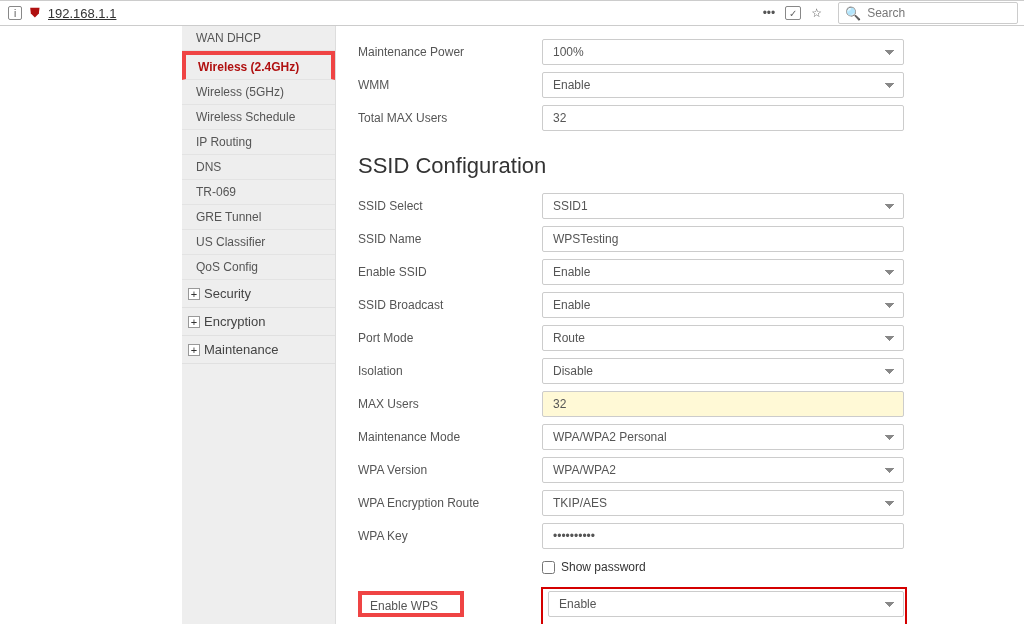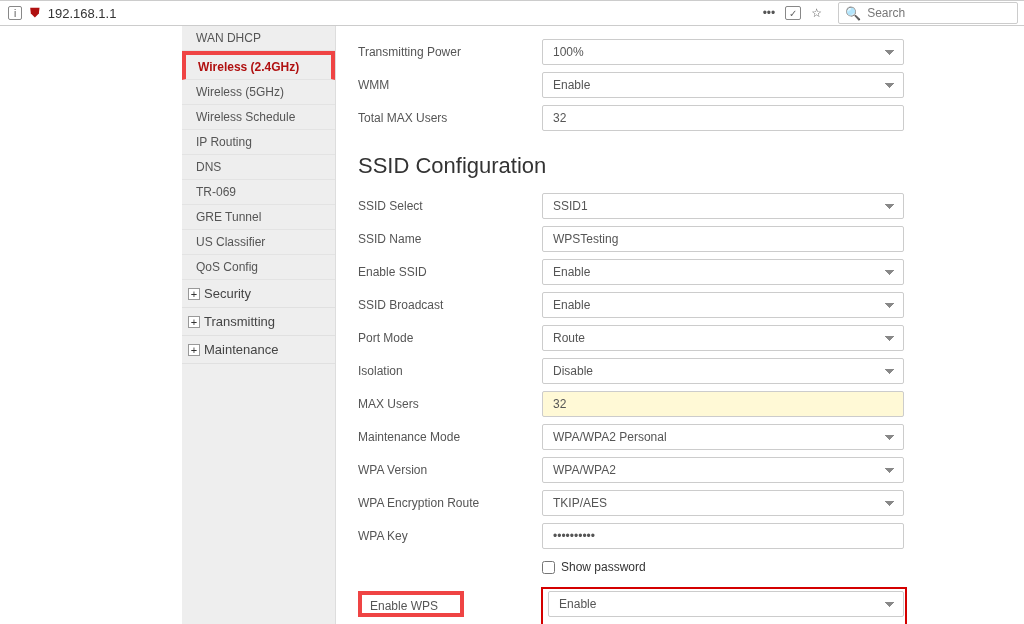--- a/index.html
+++ b/index.html
@@ -4,21 +4,21 @@
 <style>
   * { box-sizing: border-box; margin: 0; padding: 0; }
   body { font-family: Arial, Helvetica, sans-serif; font-size: 12px; color: #555; background: #fff; }
 
   .addr-bar {
     height: 26px; display: flex; align-items: center; gap: 10px;
     border: 1px solid #ccc; border-left: none; border-right: none;
     padding: 0 0; background: #fff;
   }
   .addr-left { display: flex; align-items: center; gap: 8px; flex: 1; padding: 0 8px; }
-  .addr-left input { flex: 1; border: none; outline: none; font-size: 13px; color: #333; }
+  .addr-left input { flex: 1; border: none; outline: none; font-size: 13px; color: #333; text-decoration: underline; }
   .addr-icons { margin-left: auto; display: flex; align-items: center; gap: 10px; padding-right: 6px; color: #555; }
   .addr-icons span { cursor: pointer; }
   .search-box { display: flex; align-items: center; border: 1px solid #ccc; height: 22px;
     padding: 0 6px; width: 180px; margin-right: 6px; color: #777; font-size: 12px; gap: 6px; border-radius: 2px; }
 
   .page-wrap { display: flex; width: 1024px; }
 
   .sidebar {
     margin-left: 182px; width: 154px; background: #eee; border-right: 1px solid #ddd;
     font-size: 12px; color: #555; padding-bottom: 6px; min-height: 300px;
@@ -95,31 +95,31 @@
     <div class="item">IP Routing</div>
     <div class="item">DNS</div>
     <div class="item">TR-069</div>
     <div class="item">GRE Tunnel</div>
     <div class="item">US Classifier</div>
     <div class="item">QoS Config</div>
     <div class="category">
       <span class="expander">+</span><span>Security</span>
     </div>
     <div class="category">
-      <span class="expander">+</span><span>Transmitting</span>
+      <span class="expander">+</span><span>Encryption</span>
     </div>
     <div class="category">
       <span class="expander">+</span><span>Maintenance</span>
     </div>
   </div>
 
   <div class="main">
     <div style="height:6px;"></div>
     <div class="form-row">
-      <div class="lbl">Transmitting Power</div>
+      <div class="lbl">Maintenance Power</div>
       <div class="fld"><select class="sel"><option>100%</option></select></div>
     </div>
     <div class="form-row">
       <div class="lbl">WMM</div>
       <div class="fld"><select class="sel"><option>Enable</option></select></div>
     </div>
     <div class="form-row">
       <div class="lbl">Total MAX Users</div>
       <div class="fld"><input class="txt" value="32" style=""></div>
     </div>

